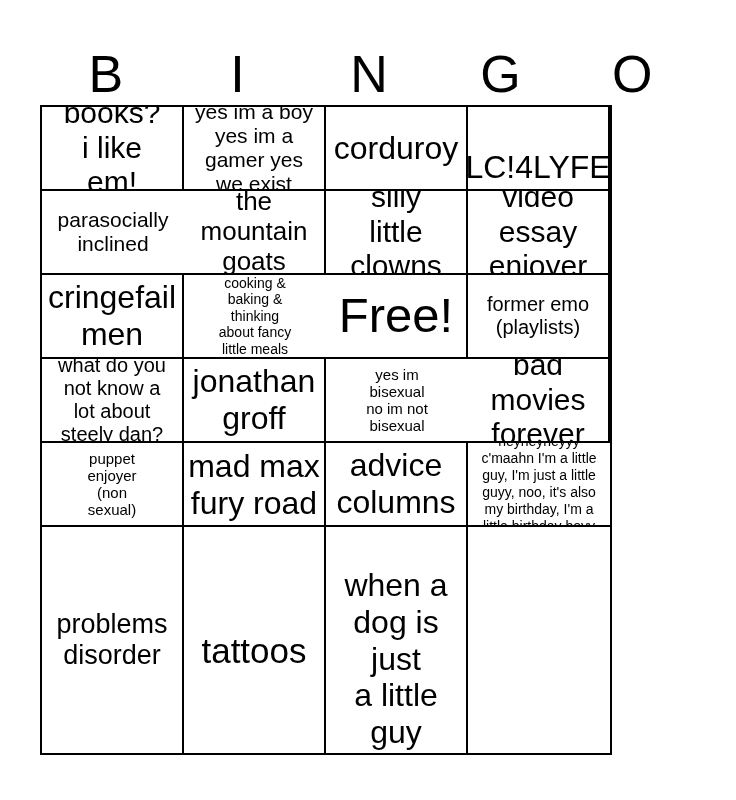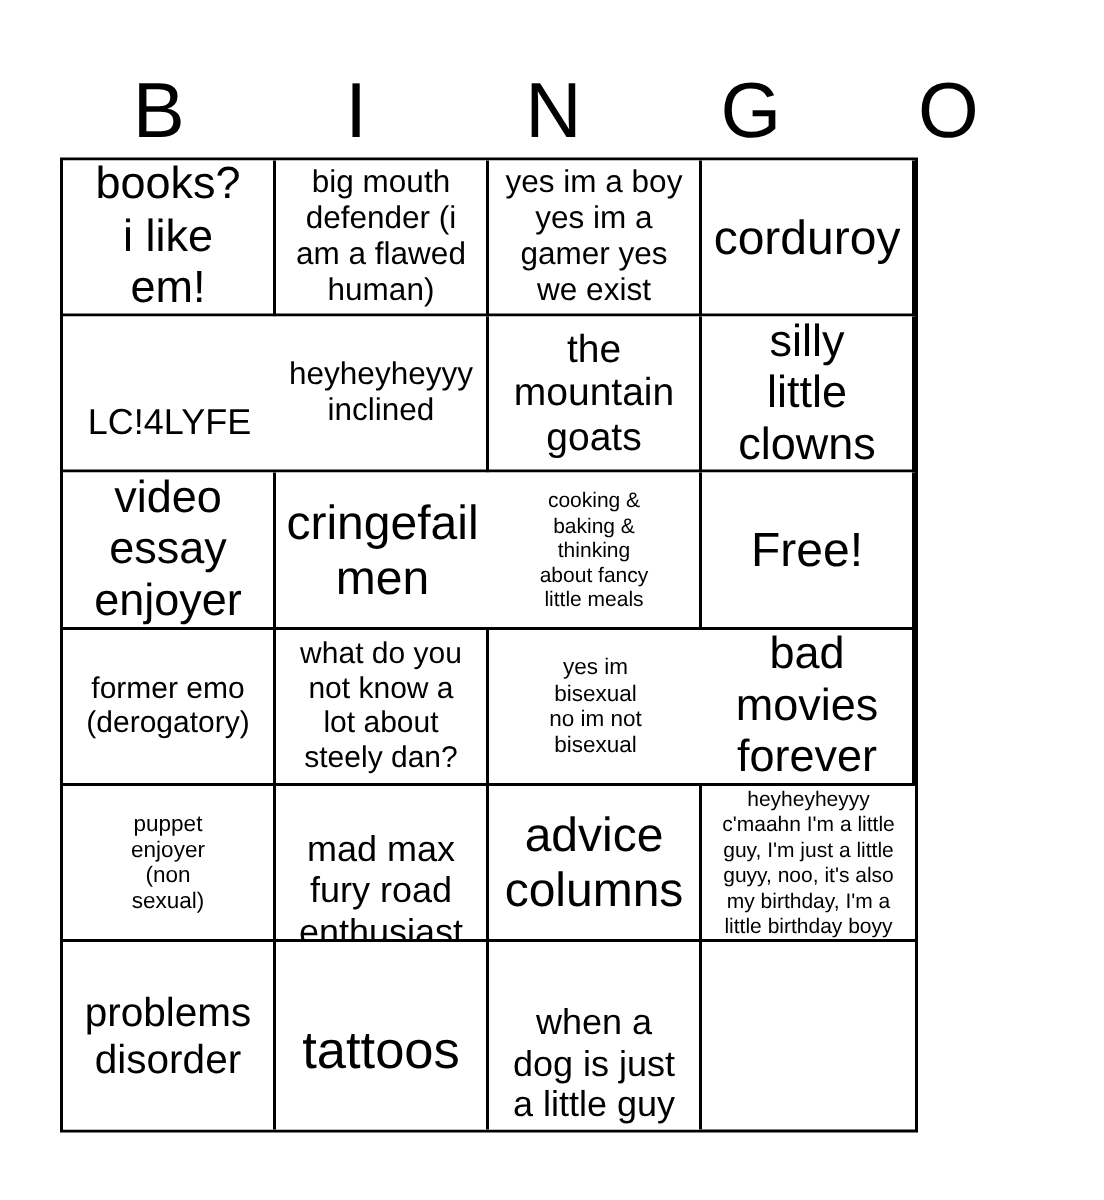--- a/index.html
+++ b/index.html
@@ -56,27 +56,27 @@
     background: #ffffff;
     cursor: pointer;
   }
   .cell:nth-child(5n) { border-right: none; }
   .cell:nth-child(n+21) { border-bottom: none; }
   .cell-text {
     white-space: pre-line;
     line-height: 1.15;
     color: #000000;
   }
-  .fs44 .cell-text { font-size: 32px; line-height: 1.1; }
+  .fs44 .cell-text { font-size: 49px; line-height: 1.1; }
   .fs35 .cell-text { font-size: 35px; margin-top: 22px; }
   .fs30 .cell-text { font-size: 30px; }
   .fs28 .cell-text { font-size: 32px; }
   .fs27 .cell-text { font-size: 27px; }
   .fs26 .cell-text { font-size: 26px; }
-  .fs24 .cell-text { font-size: 24px; margin-top: 38px; }
+  .fs24 .cell-text { font-size: 32px; margin-top: 38px; }
   .fs22 .cell-text { font-size: 15px; }
   .fs21 .cell-text { font-size: 21px; }
   .fs20 .cell-text { font-size: 20px; }
   .fs18 .cell-text { font-size: 14px; line-height: 1.18; }
   .fs14 .cell-text { font-size: 14px; line-height: 1.22; text-align: center; }
 </style>
 </head>
 <body>
 
 <div class="page">
@@ -90,40 +90,34 @@
   </div>
 
   <div class="bingo-grid">
 
     <div class="cell fs30">
         <span class="cell-text">books?
 i like
 em!</span>
       </div>
     <div class="cell fs21">
-        <span class="cell-text">big mouth
-defender (i
-am a flawed
-human)</span>
-      </div>
-    <div class="cell fs21">
         <span class="cell-text">yes im a boy
 yes im a
 gamer yes
 we exist</span>
       </div>
     <div class="cell fs28">
         <span class="cell-text">corduroy</span>
       </div>
     <div class="cell fs24">
         <span class="cell-text">LC!4LYFE</span>
       </div>
 
     <div class="cell fs21">
-        <span class="cell-text">heyheyheyyy
+        <span class="cell-text">parasocially
 inclined</span>
       </div>
     <div class="cell fs26">
         <span class="cell-text">the
 mountain
 goats</span>
       </div>
     <div class="cell fs30">
         <span class="cell-text">silly
 little
@@ -144,29 +138,33 @@
 baking &amp;
 thinking
 about fancy
 little meals</span>
       </div>
     <div class="cell fs44">
         <span class="cell-text">Free!</span>
       </div>
     <div class="cell fs20">
         <span class="cell-text">former emo
-(derogatory)</span>
+(playlists)</span>
       </div>
     <div class="cell fs20">
         <span class="cell-text">what do you
 not know a
 lot about
 steely dan?</span>
       </div>
 
+    <div class="cell fs28">
+        <span class="cell-text">jonathan
+groff</span>
+      </div>
     <div class="cell fs22">
         <span class="cell-text">yes im
 bisexual
 no im not
 bisexual</span>
       </div>
     <div class="cell fs30">
         <span class="cell-text">bad
 movies
 forever</span>

